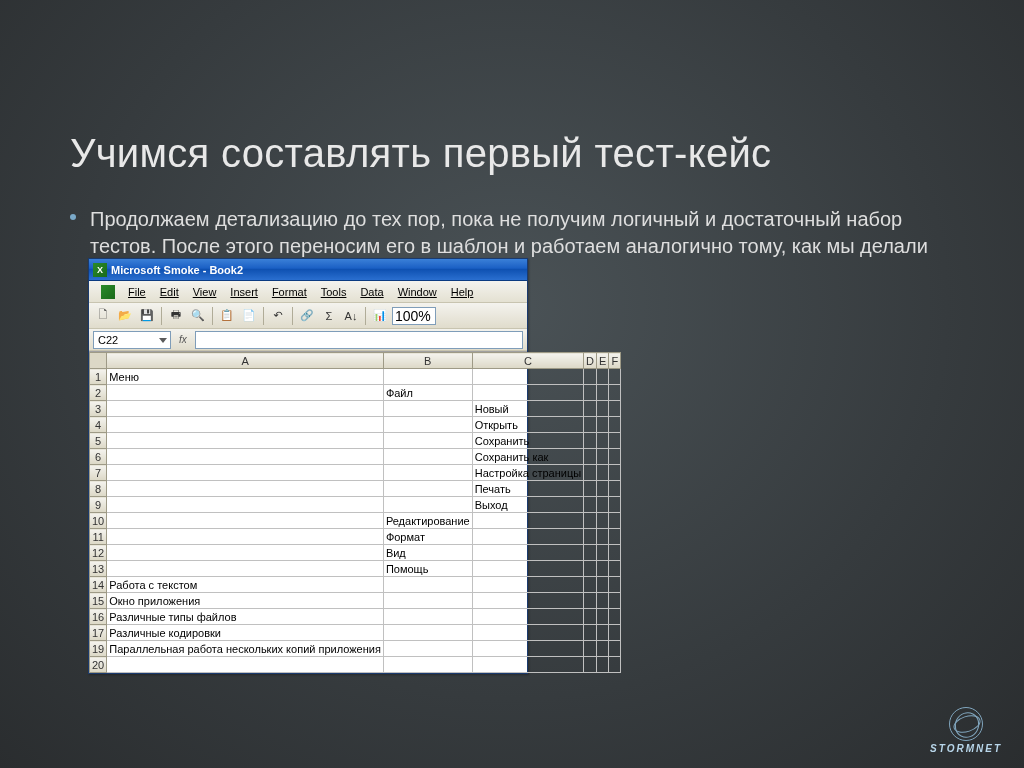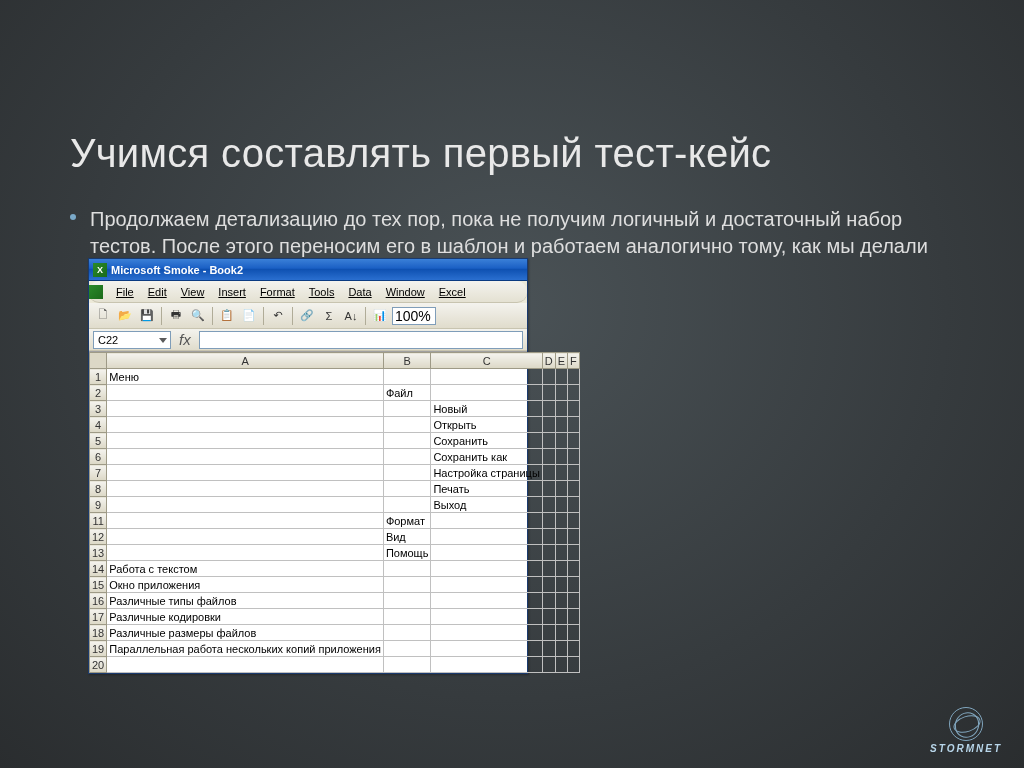--- a/index.html
+++ b/index.html
@@ -62,23 +62,22 @@
     margin-right: 4px;
     display: inline-flex; align-items:center; justify-content:center;
     font-size: 9px; font-weight:bold; color:#fff;
   }
   .titlebar .title-text { font-weight: bold; font-size: 11px; }
   .menubar {
     background: linear-gradient(to bottom, #f4f3ee, #e4e1d2);
     height: 22px;
     display: flex;
     align-items: center;
-    padding: 0 0;
+    padding: 0 12px;
     border-bottom: 1px solid #c8c4b0;
-    border-radius: 10px;
   }
   .menubar .menu-icon {
     width: 14px; height: 14px;
     background: linear-gradient(135deg,#2a8a2a,#1a6a1a);
     margin-right: 6px;
   }
   .menu-item {
     padding: 2px 7px;
     cursor: default;
   }
@@ -124,21 +123,21 @@
     width: 78px; height: 18px;
     padding: 0 4px;
     display:flex; align-items:center;
     position: relative;
   }
   .name-box::after{
     content:""; position:absolute; right:3px; top:6px;
     border-left:4px solid transparent; border-right:4px solid transparent;
     border-top:5px solid #5a5a5a;
   }
-  .fx-label { font-style: italic; color:#555; font-size:15px; padding:0 4px;text-align:center;}
+  .fx-label { font-style: italic; color:#555; font-size:10px; padding:0 4px;text-align:center;}
   .formula-bar {
     border: 1px solid #7f9db9;
     background: #fff;
     flex:1; height: 18px;
   }
 
   
   .sheet {
     background: #fff;
     border-top: 1px solid #a0a0a0;
@@ -215,21 +214,21 @@
   <div class="menubar">
     <span class="menu-icon"></span>
     <span class="menu-item"><span class="ul">File</span></span>
     <span class="menu-item"><span class="ul">Edit</span></span>
     <span class="menu-item"><span class="ul">View</span></span>
     <span class="menu-item"><span class="ul">Insert</span></span>
     <span class="menu-item"><span class="ul">Format</span></span>
     <span class="menu-item"><span class="ul">Tools</span></span>
     <span class="menu-item"><span class="ul">Data</span></span>
     <span class="menu-item"><span class="ul">Window</span></span>
-    <span class="menu-item"><span class="ul">Excel</span></span>
+    <span class="menu-item"><span class="ul">Help</span></span>
   </div>
 
   <div class="toolbar">
     <span class="tb-btn">🗋</span>
     <span class="tb-btn">📂</span>
     <span class="tb-btn">💾</span>
     <span class="tb-sep"></span>
     <span class="tb-btn">🖶</span>
     <span class="tb-btn">🔍</span>
     <span class="tb-sep"></span>
@@ -341,20 +340,29 @@
           <tr>
             <th class="rowhdr">9</th>
             <td></td>
             <td></td>
             <td>Выход</td>
             <td></td>
             <td></td>
             <td></td>
           </tr>
           <tr>
+            <th class="rowhdr">10</th>
+            <td></td>
+            <td>Редактирование</td>
+            <td></td>
+            <td></td>
+            <td></td>
+            <td></td>
+          </tr>
+          <tr>
             <th class="rowhdr">11</th>
             <td></td>
             <td>Формат</td>
             <td></td>
             <td></td>
             <td></td>
             <td></td>
           </tr>
           <tr>
             <th class="rowhdr">12</th>
@@ -397,29 +405,20 @@
             <td>Различные типы файлов</td>
             <td></td>
             <td></td>
             <td></td>
             <td></td>
             <td></td>
           </tr>
           <tr>
             <th class="rowhdr">17</th>
             <td>Различные кодировки</td>
-            <td></td>
-            <td></td>
-            <td></td>
-            <td></td>
-            <td></td>
-          </tr>
-          <tr>
-            <th class="rowhdr">18</th>
-            <td>Различные размеры файлов</td>
             <td></td>
             <td></td>
             <td></td>
             <td></td>
             <td></td>
           </tr>
           <tr>
             <th class="rowhdr">19</th>
             <td>Параллельная работа нескольких копий приложения</td>
             <td></td>

